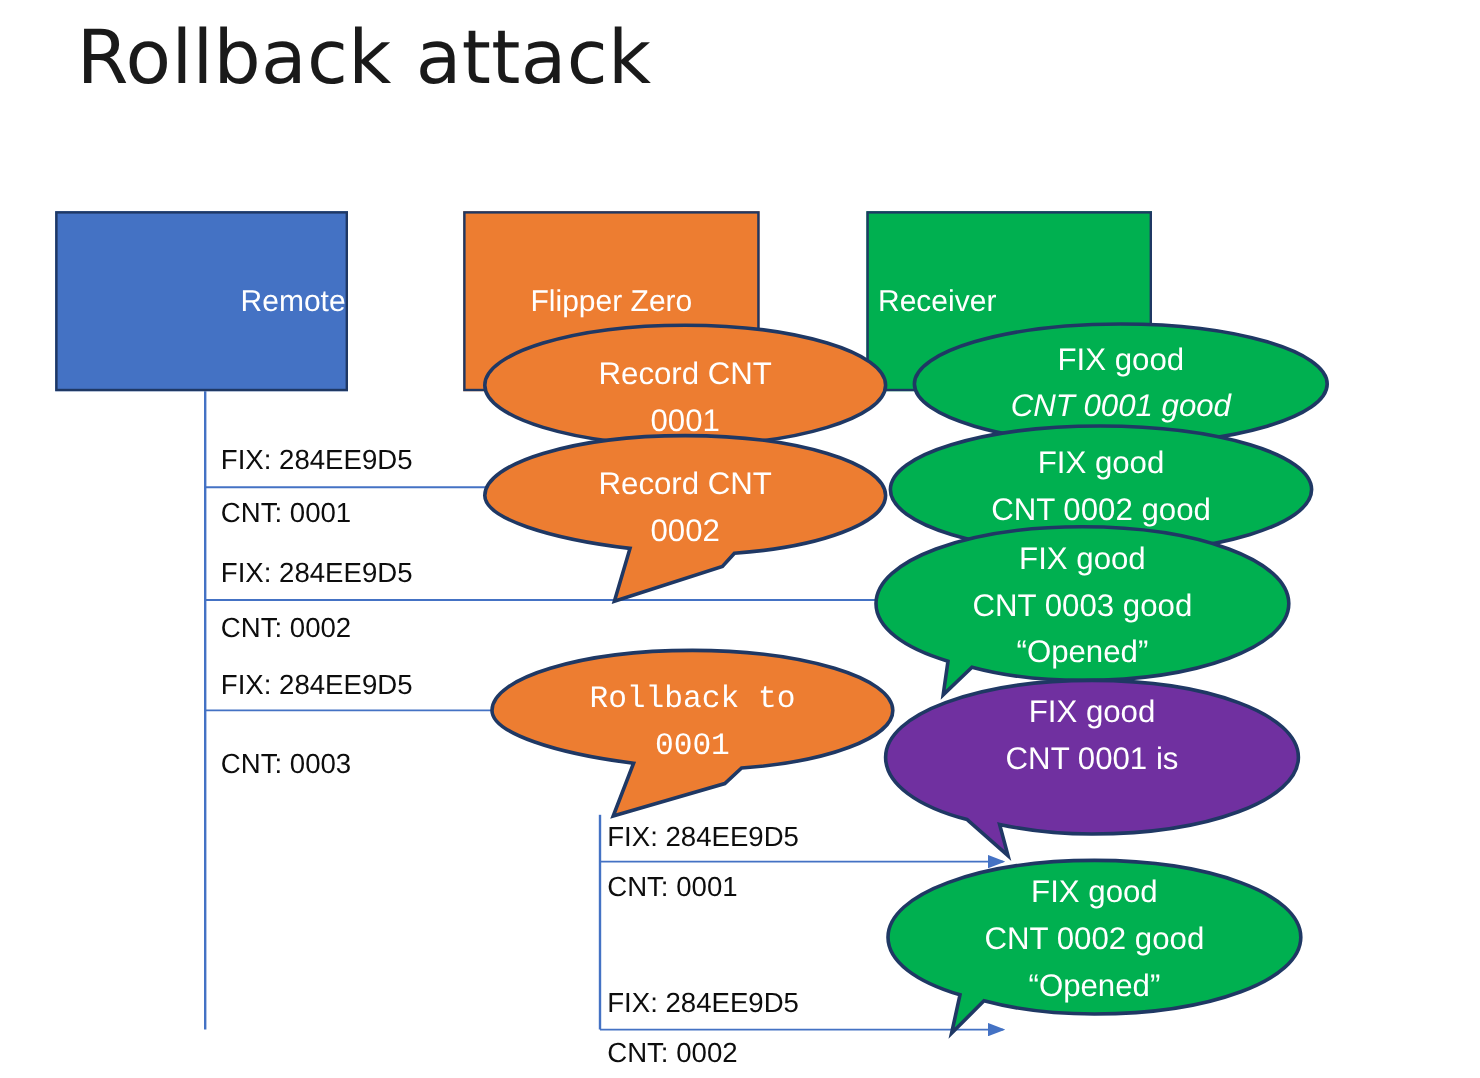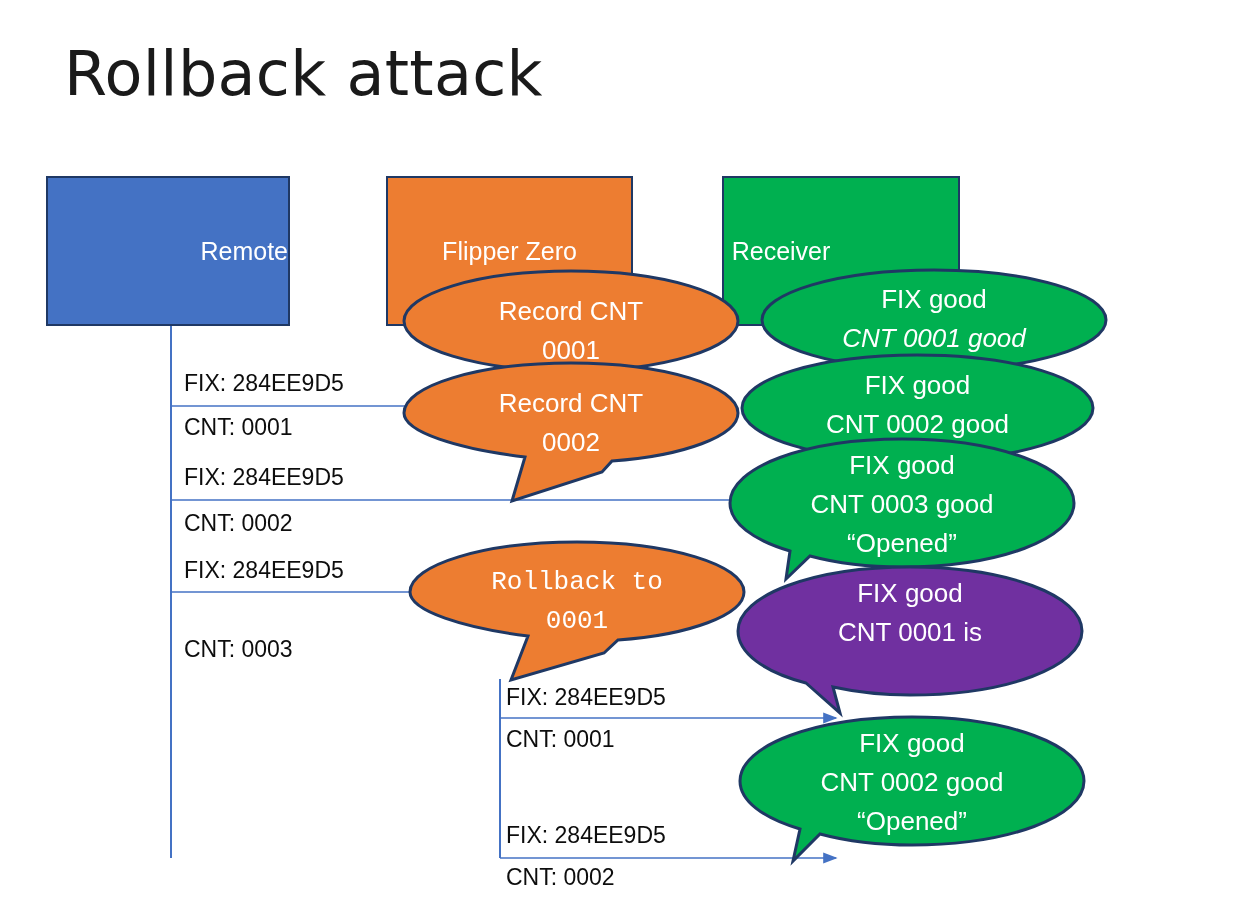--- a/index.html
+++ b/index.html
@@ -3,21 +3,21 @@
 <meta charset="utf-8">
 <style>
   html,body{margin:0;padding:0;background:#ffffff;}
   body{width:1233px;height:898px;overflow:hidden;font-family:"Liberation Sans",sans-serif;}
   #slide{position:relative;width:1233px;height:898px;background:#ffffff;}
 
   #slide-title{
     position:absolute;left:64px;top:10px;
     font-size:62px;line-height:76px;color:#1a1a1a;
     font-family:"DejaVu Sans","Liberation Sans",sans-serif;
-    font-weight:400;letter-spacing:0.3px;white-space:nowrap;margin-top:26px;
+    font-weight:400;letter-spacing:0.3px;white-space:nowrap;
   }
 
   .lane-box{
     position:absolute;
     border:2.5px solid #1F3864;
     box-sizing:border-box;
     color:#ffffff;
     font-size:25px;
     line-height:1.1;
   }
@@ -86,21 +86,21 @@
     <span class="lane-label" style="top:60px;">Flipper Zero</span>
   </div>
 
   <div class="msg" style="left:184px;top:370px;">FIX: 284EE9D5</div>
   <div class="msg" style="left:184px;top:414px;">CNT: 0001</div>
 
   <div class="msg" style="left:184px;top:464px;">FIX: 284EE9D5</div>
   <div class="msg" style="left:184px;top:510px;">CNT: 0002</div>
 
   <div class="msg" style="left:184px;top:557px;">FIX: 284EE9D5</div>
-  <div class="msg" style="left:184px;top:636px;">CNT: 0003</div>
+  <div class="msg" style="left:184px;top:623px;">CNT: 0003</div>
 
   <div class="msg" style="left:506px;top:684px;">FIX: 284EE9D5</div>
   <div class="msg" style="left:506px;top:726px;">CNT: 0001</div>
 
   <div class="msg" style="left:506px;top:822px;">FIX: 284EE9D5</div>
   <div class="msg" style="left:506px;top:864px;">CNT: 0002</div>
 
   <div class="callout" style="left:402px;top:269px;width:338px;height:104px;">
     <svg width="338" height="104" viewBox="0 0 338 104">
       <path d="M169 2 C262 2 336 25 336 52 C336 79 262 102 169 102 C76 102 2 79 2 52 C2 25 76 2 169 2 Z" fill="#ED7D31" stroke="#1F3864" stroke-width="3"></path>

